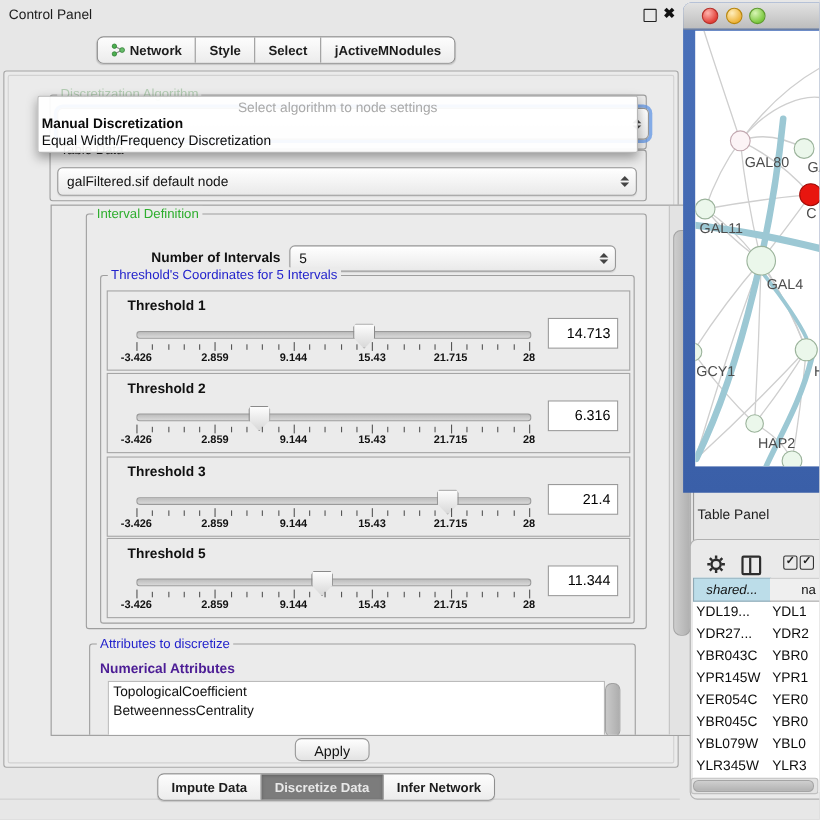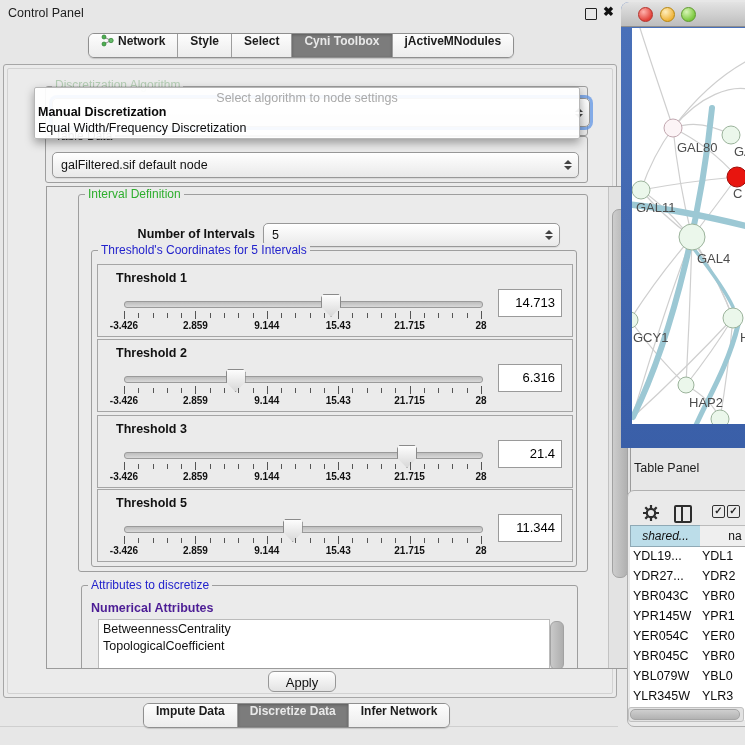--- a/index.html
+++ b/index.html
@@ -8,21 +8,21 @@
   .abs{position:absolute;}
 
   
   .titlebar-text{left:8px;top:6px;font-size:12.5px;color:#1d1d1d;}
   .tb-float{left:585px;top:8px;width:10px;height:10px;border:1.6px solid #222;border-radius:1px;}
   .tb-close{left:603px;top:4px;font-size:13px;font-weight:700;color:#111;}
 
   
   .segbar{display:flex;border:1px solid #8f8f8f;border-radius:6px;overflow:hidden;
           box-shadow:0 1px 1px rgba(0,0,0,.15);height:23px;}
-  .seg{display:flex;align-items:flex-start;justify-content:center;gap:4px;
+  .seg{display:flex;align-items:center;justify-content:center;gap:4px;
        background:linear-gradient(#fdfdfd,#ececec);border-left:1px solid #9d9d9d;
        font-size:12px;font-weight:700;color:#1c1c1c;white-space:nowrap;}
   .seg:first-child{border-left:none;}
   .seg.sel{background:#7c7c7c;color:#e9e9e9;box-shadow:inset 0 1px 3px rgba(0,0,0,.25);}
 
   
   .outer1{left:3px;top:64px;width:612px;height:632px;border:1px solid #a6a6a6;border-radius:3px;background:#ebebeb;}
   .outer2{left:7px;top:68px;width:604px;height:624px;border:1px solid #d2d2d2;border-radius:2px;}
 
   
@@ -129,23 +129,20 @@
           <circle cx="3" cy="10" r="2" fill="#4caf50" stroke="#2e7d32" stroke-width=".7"></circle>
           <circle cx="10" cy="6.5" r="2.2" fill="#66bb6a" stroke="#2e7d32" stroke-width=".7"></circle>
         </svg>
         <div style="display: inline;">Network</div>
       </div>
       <div class="seg" style="padding: 0px 12px;">
         <div style="display: inline;">Style</div>
       </div>
       <div class="seg" style="padding: 0px 12px;">
         <div style="display: inline;">Select</div>
-      </div>
-      <div class="seg sel" style="padding: 0px 12px;">
-        <div style="display: inline;">Cyni Toolbox</div>
       </div>
       <div class="seg" style="padding: 0px 12px;">
         <div style="display: inline;">jActiveMNodules</div>
       </div>
     </div>
 
   <div class="abs outer1"></div>
   <div class="abs outer2"></div>
 
   <div class="abs group" style="left:45px;top:86px;width:541px;height:48px;">
@@ -349,22 +346,22 @@
             </div>
           </div>
       </div>
     </div>
 
     <div class="abs group" style="left:34px;top:398px;width:495px;height:110px;">
       <span class="group-label lbl-blue">Attributes to discretize</span>
     </div>
     <div class="abs" style="left:44px;top:414px;font-size:12.5px;font-weight:700;color:#4c1d95;">Numerical Attributes</div>
     <div class="listbox" style="left:51px;top:432px;" id="attr-list">
+        <div class="item">TopologicalCoefficient</div>
         <div class="item">BetweennessCentrality</div>
-        <div class="item">TopologicalCoefficient</div>
       </div>
     <div class="list-vthumb" style="left:503px;top:434px;"></div>
 
     <div class="vtrack">
       <div class="vthumb" style="top:22px;height:367px;"></div>
     </div>
   </div>
 
   <button class="abs apply-btn">Apply</button>
   <div class="abs bottom-line"></div>

